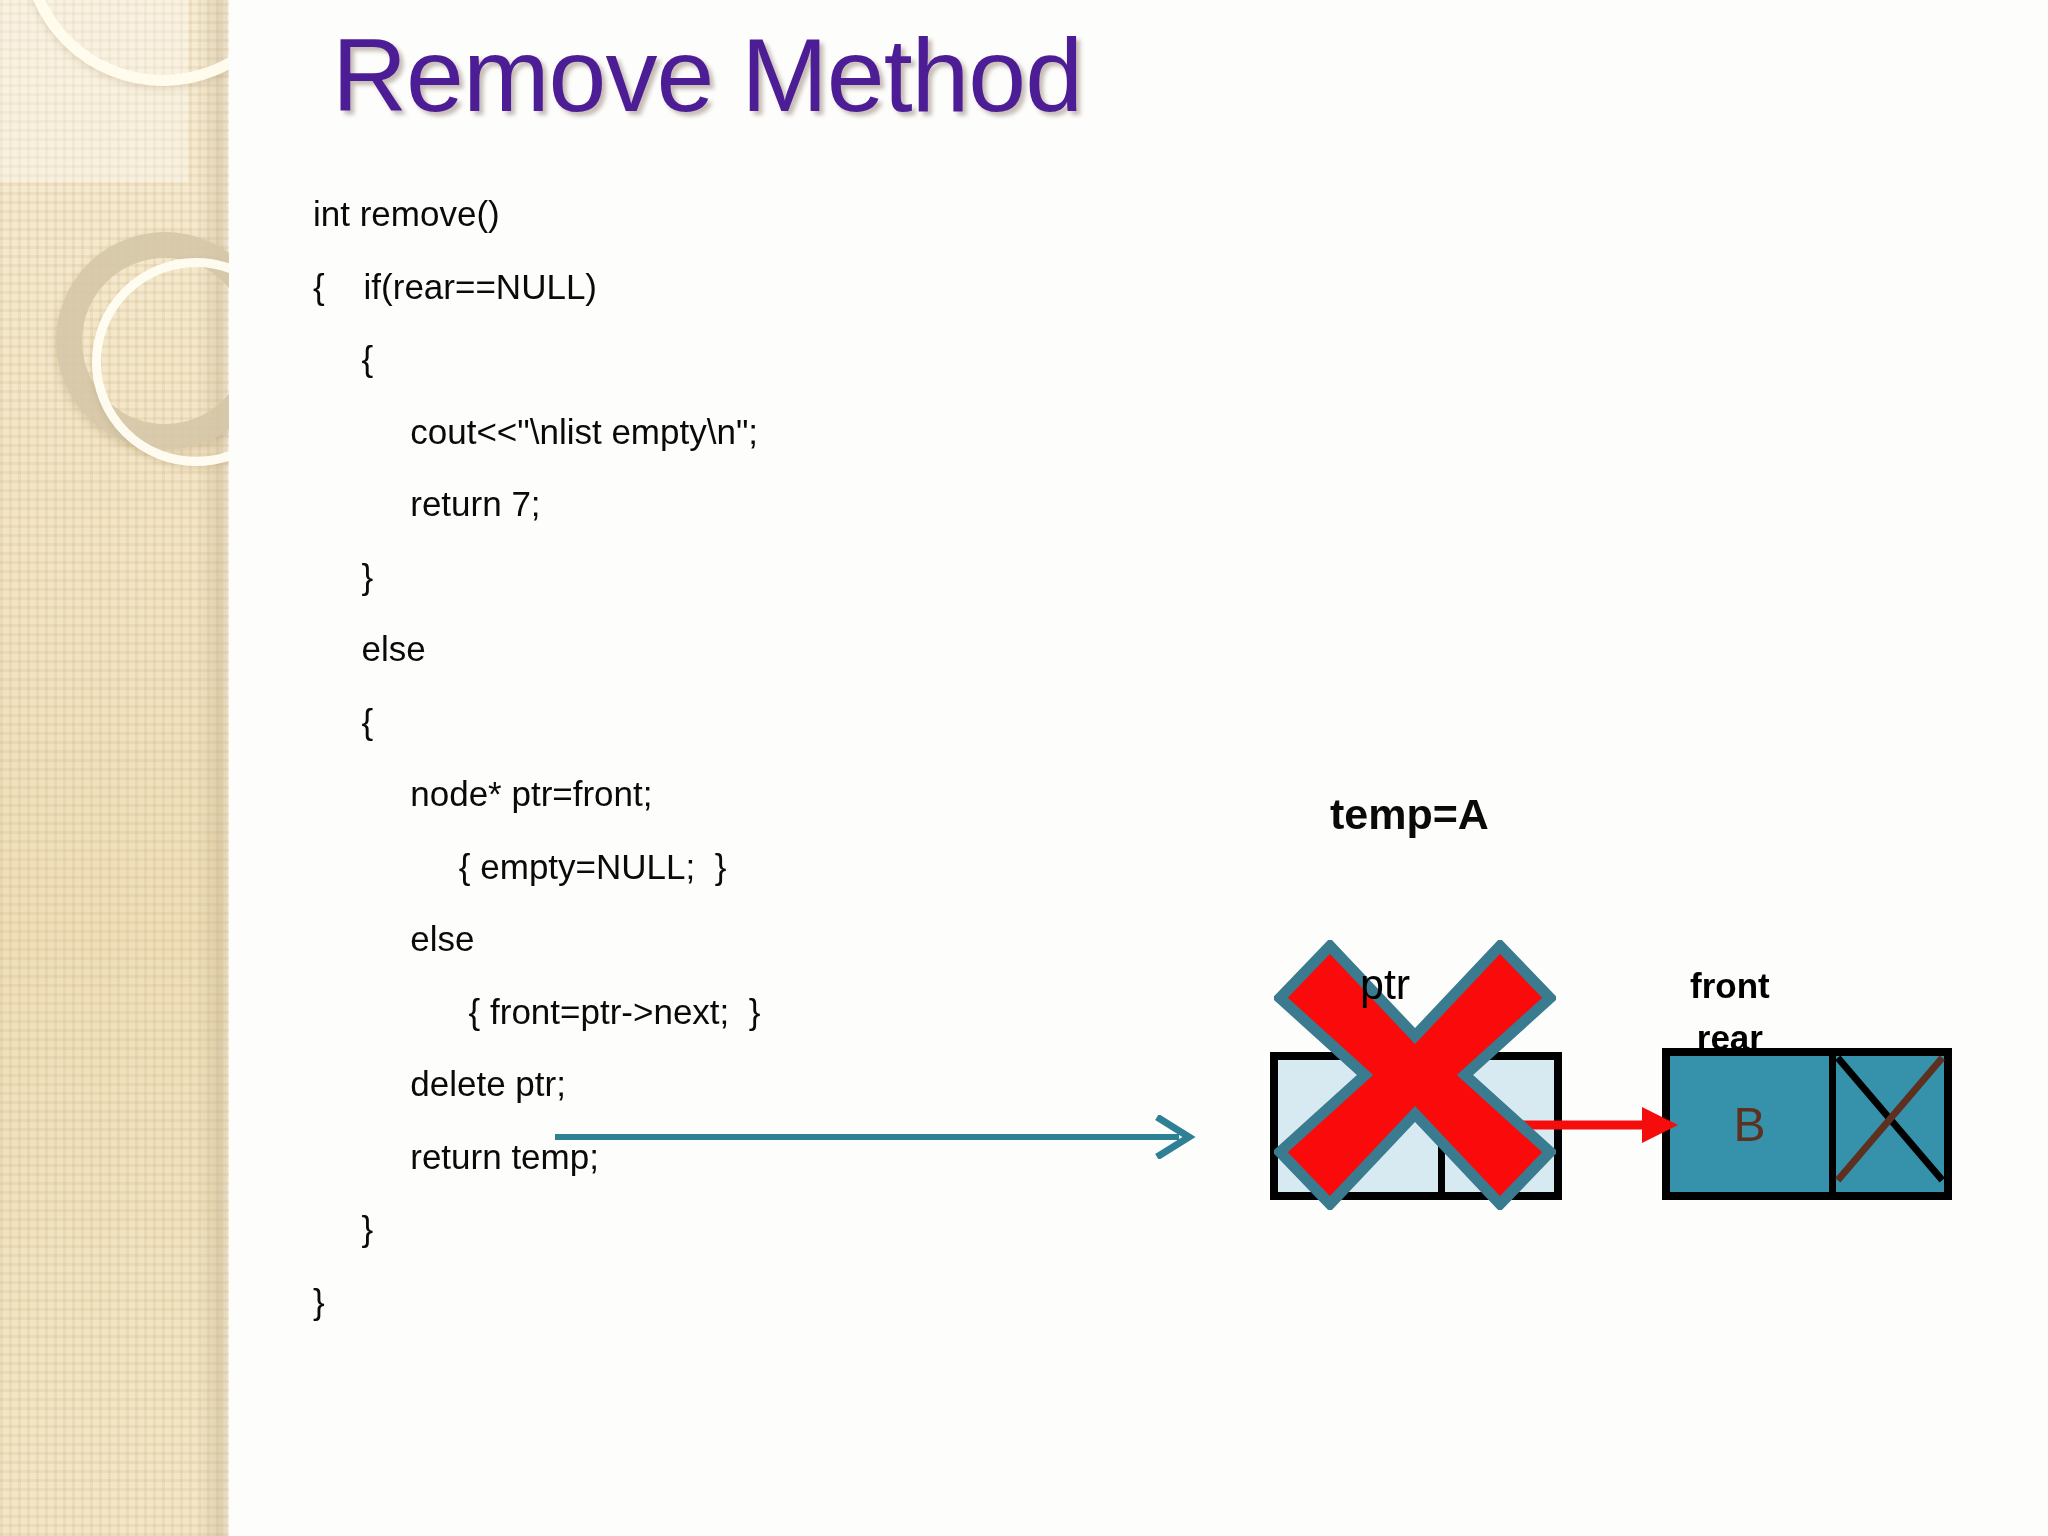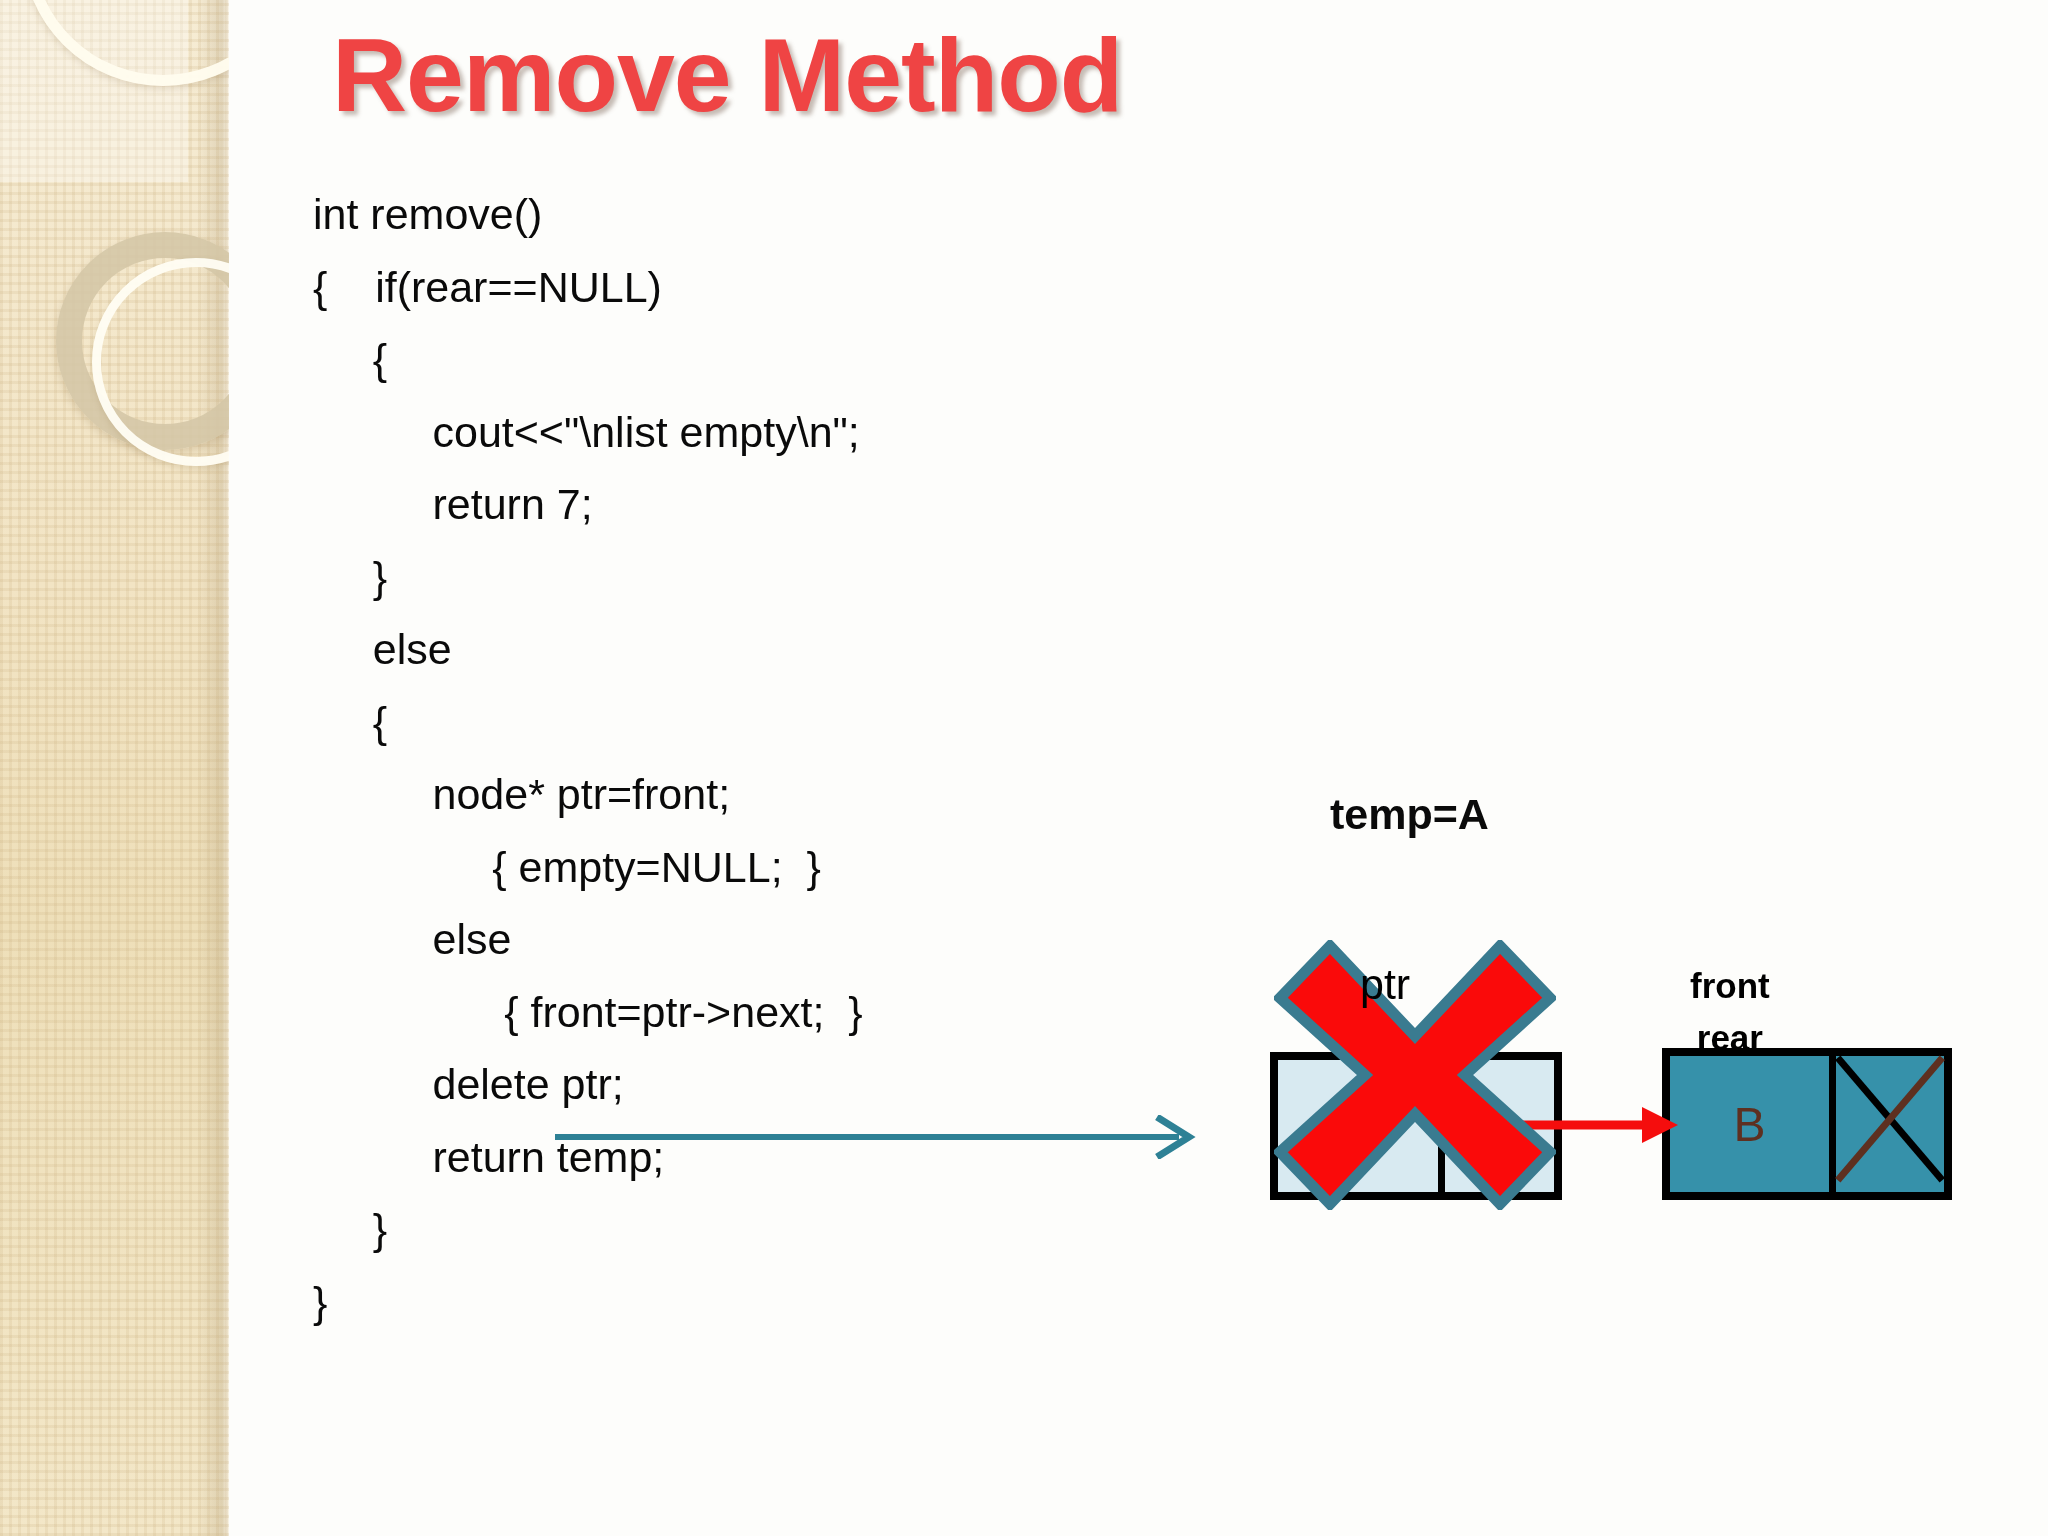--- a/index.html
+++ b/index.html
@@ -86,35 +86,35 @@
     border: 9px solid rgba(255,253,243,0.95);
     box-shadow: 0 3px 6px rgba(150,125,80,0.20);
   }
 
   
   #title {
     position: absolute;
     left: 332px;
     top: 16px;
     font-size: 104px;
-    font-weight: 700;
+    font-weight: 400;
     letter-spacing: -1px;
-    color: #ef4444;
+    color: #4c1d95;
     text-shadow: 4px 4px 4px rgba(120,95,80,0.42);
     white-space: nowrap;
   }
 
   
   #code {
     position: absolute;
     left: 313px;
     top: 178px;
     width: 1020px;
     color: #0a0a0a;
-    font-size: 43px;
+    font-size: 35px;
     line-height: 72.5px;
   }
   #code .line { white-space: pre; }
 
   
   #diagram {
     position: absolute;
     left: 1270px;
     top: 790px;
     width: 740px;

